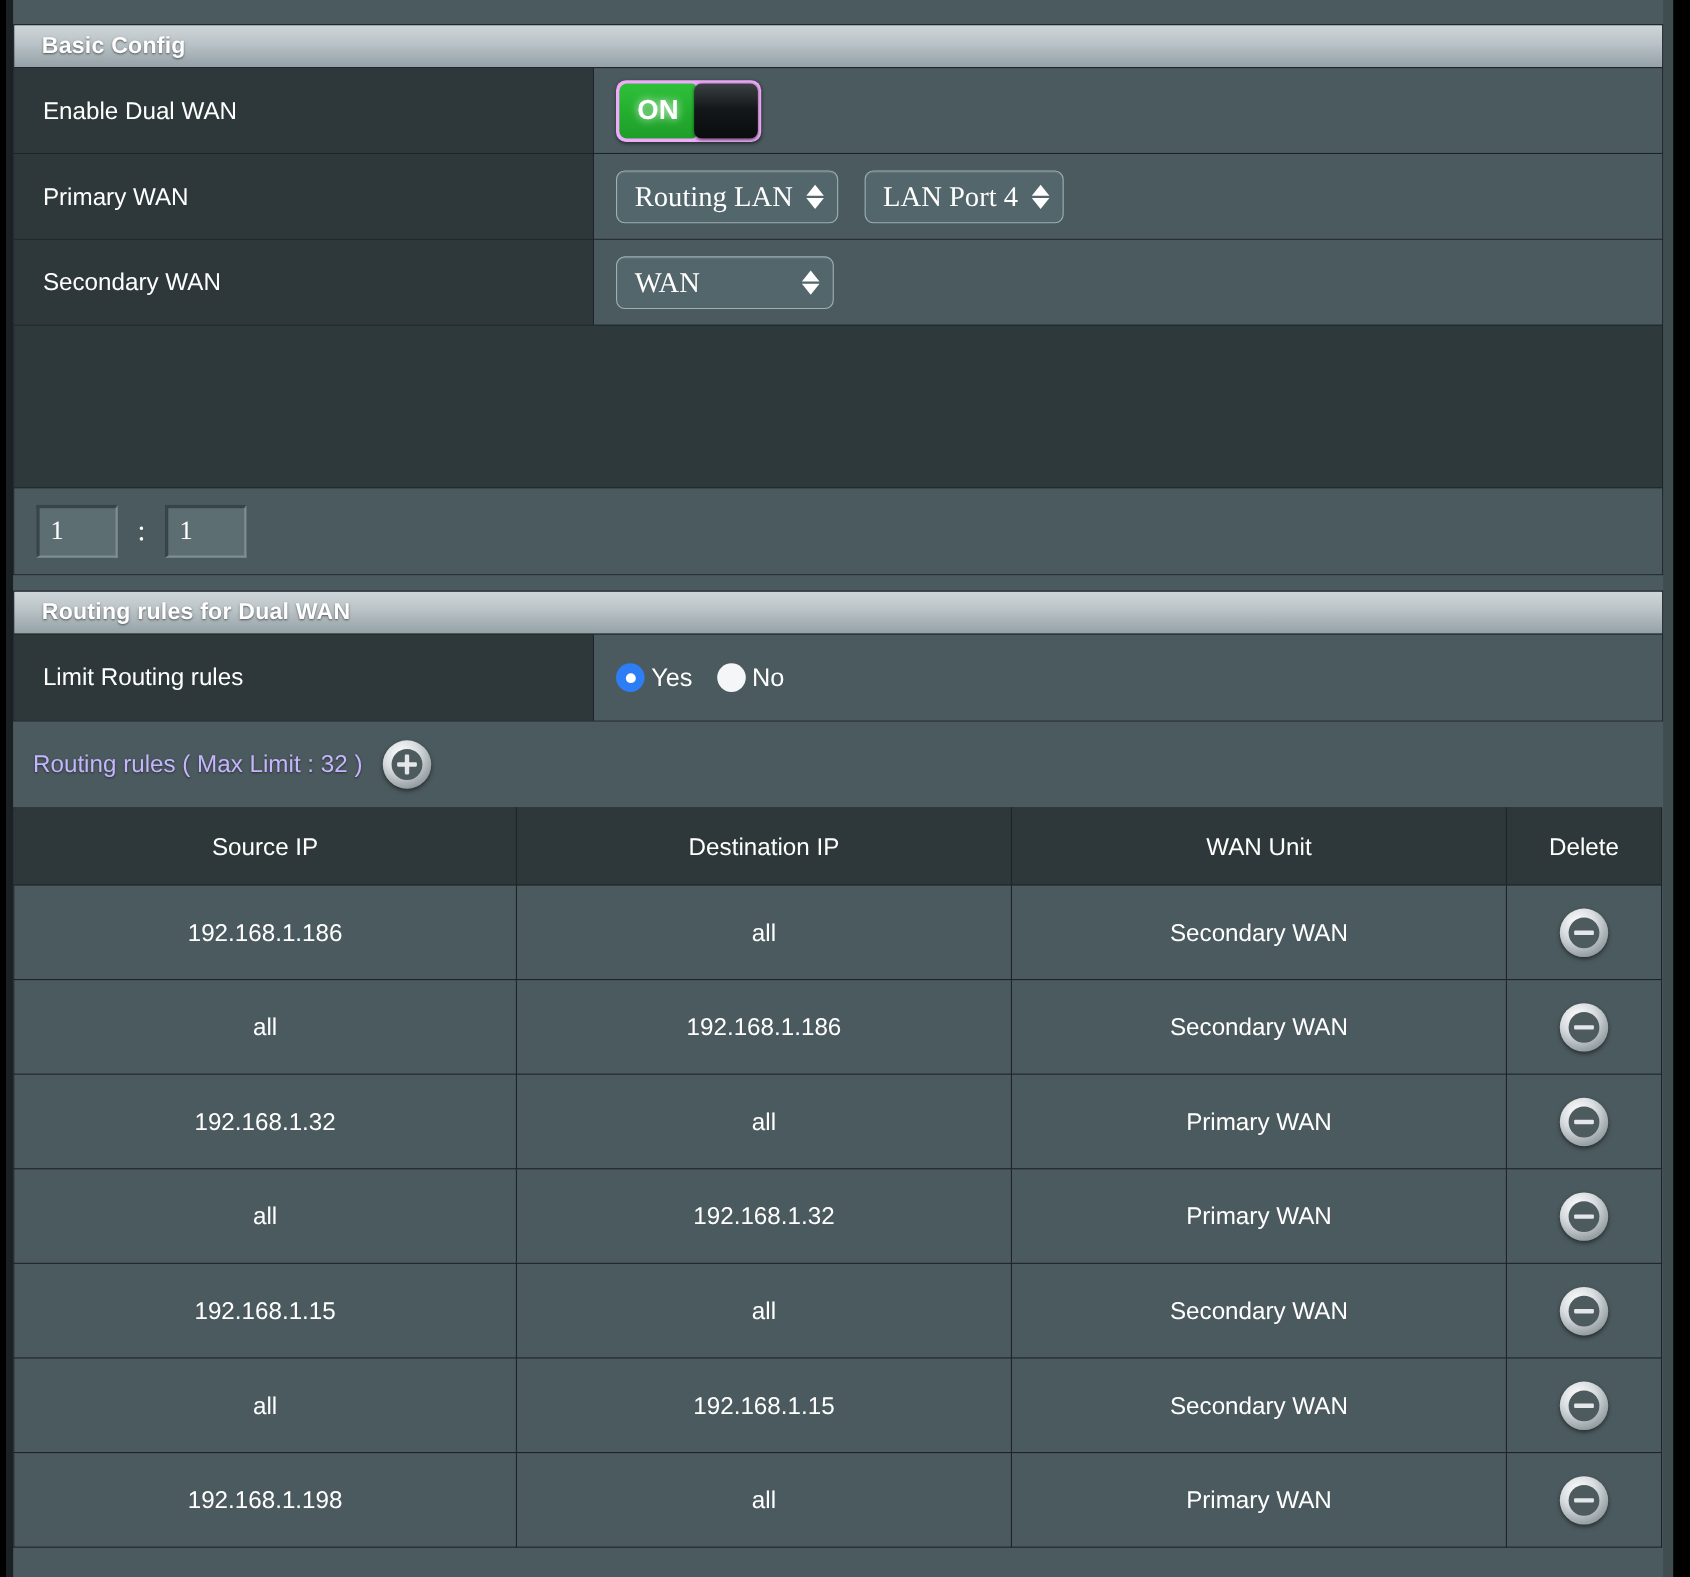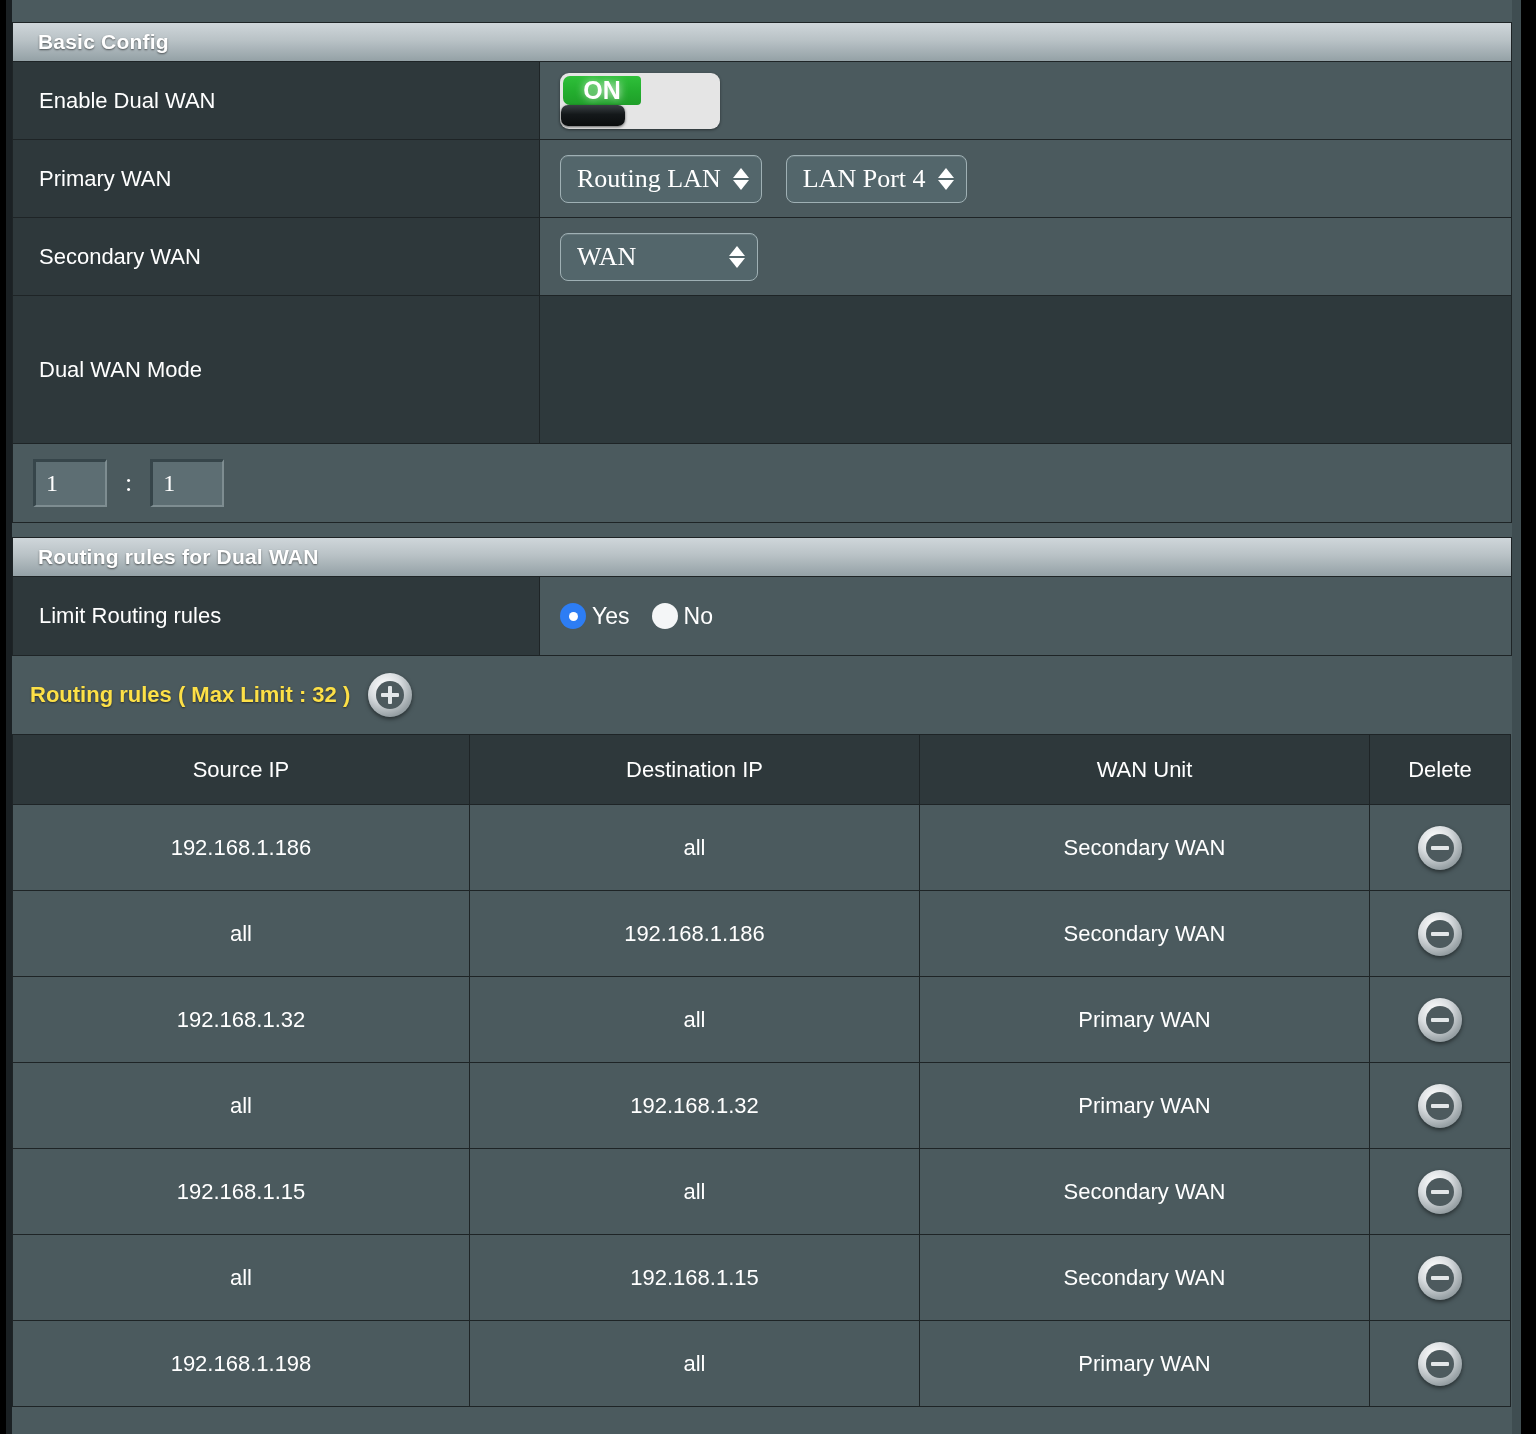--- a/index.html
+++ b/index.html
@@ -84,29 +84,28 @@
     flex-direction: column;
     align-items: flex-start;
     justify-content: center;
     gap: 0;
     padding-top: 14px;
     padding-bottom: 14px;
   }
 
   
   .switch {
-    width: 160px; height: 56px;
+    width: 132px; height: 56px;
     border-radius: 9px;
-    background: #e5e5e5;
+    background: #f0abfc;
     padding: 3px;
     display: flex;
     box-shadow: 0 1px 3px rgba(0,0,0,.45);
     cursor: pointer;
     position: relative;
-    flex-direction: column;
   }
   .switch-on {
     width: 78px; height: 50px;
     border-radius: 7px 4px 4px 7px;
     background: linear-gradient(to bottom, #2fc03a 0%, #23ad2e 55%, #1f9e29 100%);
     display: flex; align-items: center; justify-content: center;
     color: #ffffff;
     font-size: 25px; font-weight: bold;
     text-shadow: 0 0 8px rgba(255,255,255,.85);
   }
@@ -211,21 +210,21 @@
   
   .rules-bar {
     height: 78px;
     display: flex;
     align-items: center;
     padding-left: 18px;
     gap: 18px;
     background: #4b5a5e;
   }
   .rules-bar-title {
-    color: #fde047; font-size: 22px; font-weight: bold;
+    color: #c4b5fd; font-size: 22px; font-weight: normal;
     text-shadow: 0 1px 2px rgba(0,0,0,.5);
   }
 
   
   .tbl {
     border: 1px solid #1e2426;
     border-collapse: collapse;
     width: 1498px;
     table-layout: fixed;
   }
@@ -310,23 +309,20 @@
           <span>WAN</span>
           <span class="spin">
             <span class="tri-up"></span>
                 <span class="tri-dn"></span>
           </span>
         </div>
       </div>
     </div>
 
     <div class="row" style="min-height:148px;">
-      <div class="row-label">
-        <span>Dual WAN Mode</span>
-      </div>
     </div>
 
     <div class="row">
       <div class="row-value">
         <div class="ratio">
           <input class="txtbox" type="text" value="1" style="">
           <span class="colon">:</span>
           <input class="txtbox" type="text" value="1" style="">
         </div>
       </div>

